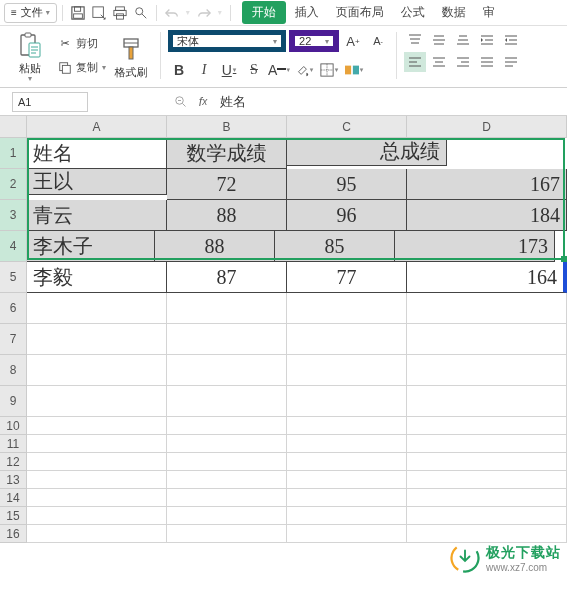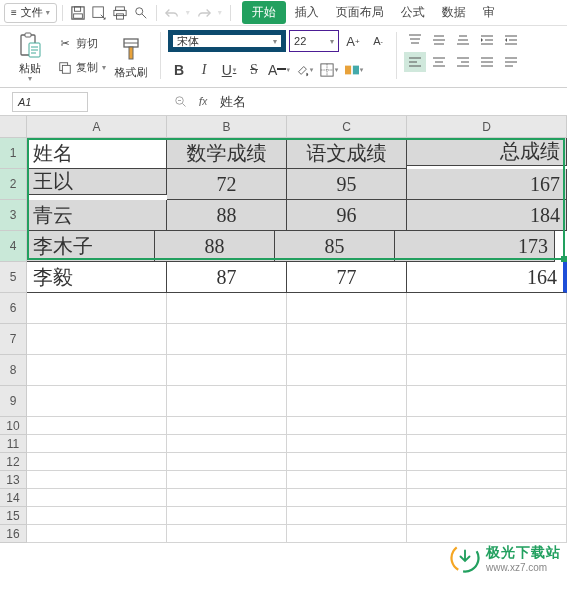--- a/index.html
+++ b/index.html
@@ -20,30 +20,30 @@
   .ribbon { display: flex; height: 62px; border-bottom: 1px solid #d0d0d0; background: #fff; padding: 2px 4px 4px 4px; }
   .ribbon-group { display: flex; flex-direction: column; justify-content: space-between; padding: 2px 4px; }
   .ribbon-divider { width: 1px; background: #e0e0e0; margin: 4px 3px; }
   .ribbon-row { display: flex; align-items: center; gap: 3px; }
   .rb-btn-lg { display: flex; flex-direction: column; align-items: center; justify-content: center; width: 44px; height: 54px; cursor: pointer; font-size: 11px; }
   .rb-btn-lg .icon-lg { width: 28px; height: 28px; display: flex; align-items: center; justify-content: center; font-size: 18px; margin-bottom: 2px; }
   .rb-btn-lg .drop { font-size: 8px; color: #888; margin-top: -2px; }
   .rb-small { display: flex; align-items: center; height: 22px; padding: 0 3px; cursor: pointer; font-size: 11px; color: #444; gap: 3px; }
   .rb-icon { width: 16px; height: 16px; display: flex; align-items: center; justify-content: center; }
   .font-select { border: 5px solid #0c4a6e; height: 22px; width: 118px; padding: 0 4px; font-size: 11px; display: flex; align-items: center; justify-content: space-between; cursor: pointer; background: #fff; }
-  .size-select { border: 1px solid #4c1d95; height: 22px; width: 50px; padding: 0 4px; font-size: 11px; display: flex; align-items: center; justify-content: space-between; cursor: pointer; background: #fff; }
+  .size-select { border: 6px solid #4c1d95; height: 22px; width: 50px; padding: 0 4px; font-size: 11px; display: flex; align-items: center; justify-content: space-between; cursor: pointer; background: #fff; }
   .sel-drop { font-size: 8px; color: #888; }
   .typo-btn { width: 22px; height: 22px; display: flex; align-items: center; justify-content: center; font-size: 14px; cursor: pointer; color: #444; }
   .typo-btn.small-drop::after { content: "▾"; font-size: 7px; margin-left: 1px; color: #888; }
   .align-cell { width: 22px; height: 20px; display: flex; align-items: center; justify-content: center; cursor: pointer; }
   .align-grid { display: grid; grid-template-columns: repeat(5, 22px); grid-template-rows: repeat(2, 20px); gap: 2px 2px; }
   
   
   .formula-bar { display: flex; align-items: center; height: 28px; border-bottom: 1px solid #d0d0d0; background: #fff; }
-  .name-box-wrap { width: 170px; display: flex; align-items: flex-end; padding: 0 6px 0 12px; font-style: italic; }
+  .name-box-wrap { width: 170px; display: flex; align-items: flex-end; padding: 0 6px 0 12px; }
   .name-box { border: 1px solid #ccc; height: 20px; width: 76px; padding: 0 5px; font-size: 11px; display: flex; align-items: center; background: #fff; }
   .fb-icon { width: 22px; height: 22px; display: flex; align-items: center; justify-content: center; color: #888; cursor: pointer; font-size: 12px; }
   .fb-content { flex: 1; padding: 0 6px; font-size: 13px; color: #333; }
   
   
   .sheet-area { position: relative; }
   .corner { position: absolute; left: 0; top: 0; width: 27px; height: 22px; background: #e8e8e8; border-right: 1px solid #ccc; border-bottom: 1px solid #ccc; }
   .col-headers { position: absolute; left: 27px; top: 0; height: 22px; display: flex; }
   .col-h { height: 22px; border-right: 1px solid #ccc; border-bottom: 1px solid #ccc; background: #e8e8e8; display: flex; align-items: center; justify-content: center; font-size: 12px; color: #555; }
   .row-headers { position: absolute; left: 0; top: 22px; width: 27px; }
@@ -314,21 +314,20 @@
       <div class="row-h" style="height: 18px;">12</div>
       <div class="row-h" style="height: 18px;">13</div>
       <div class="row-h" style="height: 18px;">14</div>
       <div class="row-h" style="height: 18px;">15</div>
       <div class="row-h" style="height: 18px;">16</div>
     </div>
   <div class="cells" id="cells">
       <div class="cell-row" style="height: 31px;">
         <div class="cell header-cell" style="width: 140px; height: 31px; background: rgb(255, 255, 255);">姓名</div>
         <div class="cell header-cell center" style="width: 120px; height: 31px;">数学成绩</div>
-        <div class="cell header-cell center" style="width: 120px; height: 31px;">语文成绩</div>
         <div class="cell header-cell right" style="width: 160px; height: 28px; text-align: right;">总成绩</div>
       </div>
       <div class="cell-row" style="height: 31px;">
         <div class="cell data-cell" style="width: 140px; height: 26px;">王以</div>
         <div class="cell data-cell center" style="width: 120px; height: 31px;">72</div>
         <div class="cell data-cell center" style="width: 120px; height: 31px;">95</div>
         <div class="cell data-cell right" style="width: 160px; height: 31px; text-align: right;">167</div>
       </div>
       <div class="cell-row" style="height: 31px;">
         <div class="cell data-cell" style="width: 140px; height: 31px;">青云</div>

